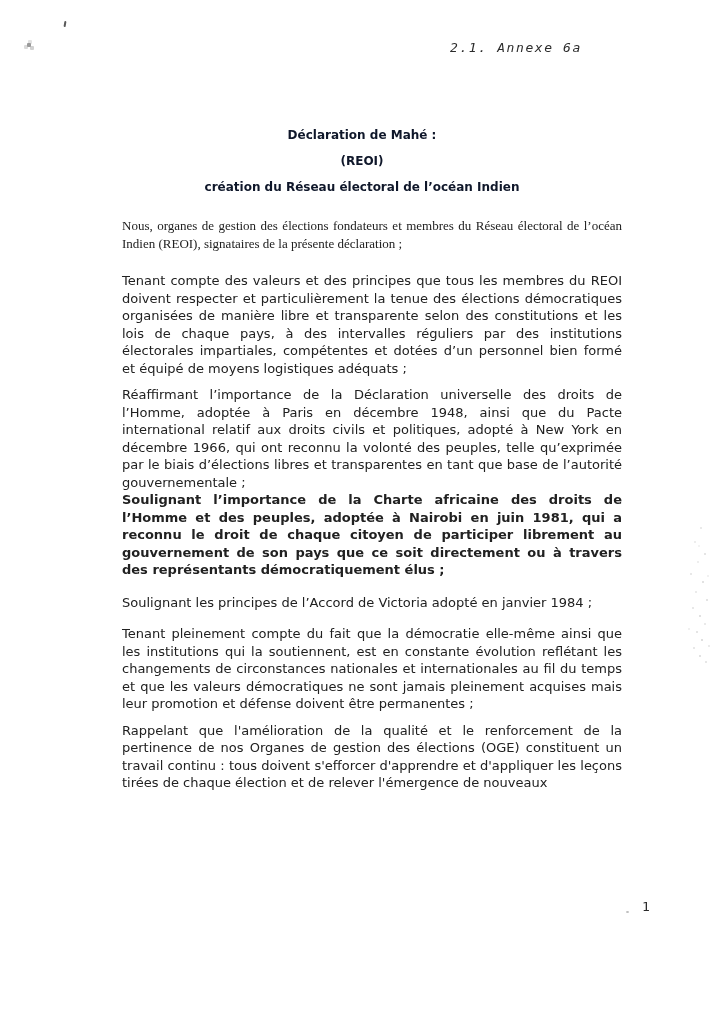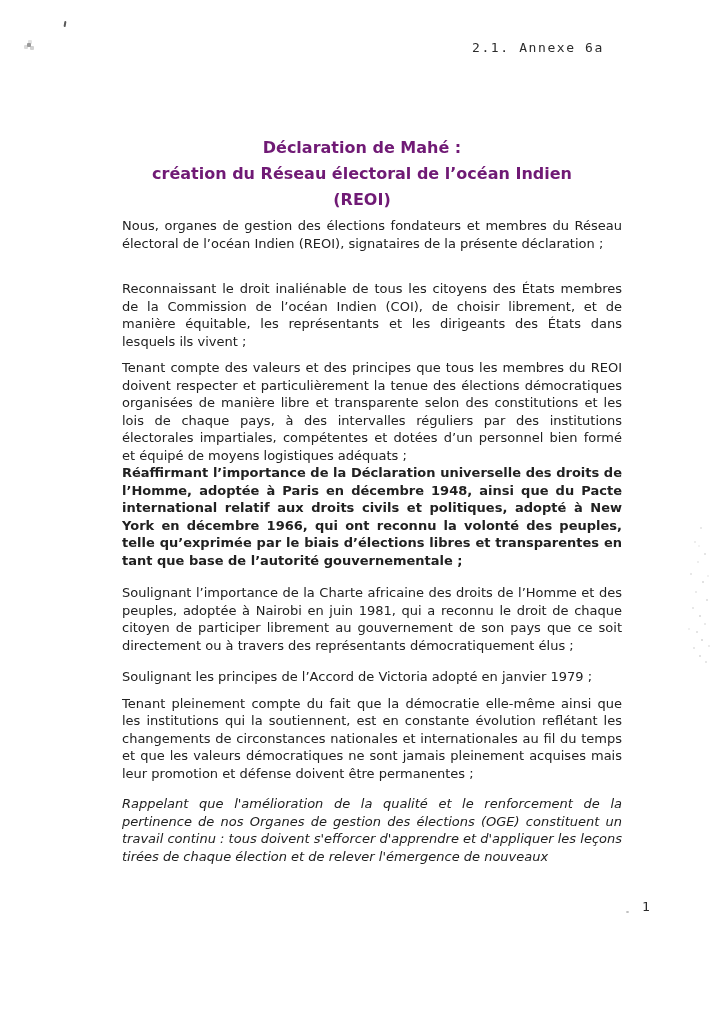--- a/index.html
+++ b/index.html
@@ -13,50 +13,51 @@
     height: 1024px;
     margin: 0 auto;
     background: #ffffff;
     overflow: hidden;
     font-family: "DejaVu Sans", "Liberation Sans", sans-serif;
     color: #1f1f1f;
   }
   .annex {
     position: absolute;
     top: 40px;
-    left: 472px;
+    left: 450px;
     font-family: "DejaVu Sans Mono", "Liberation Mono", monospace;
     font-size: 13px;
     letter-spacing: 1.6px;
     color: #2c2c2c;
     white-space: nowrap;
+    font-style: italic;
   }
   .title {
     position: absolute;
-    top: 135px;
+    top: 122px;
     left: 62px;
     width: 600px;
     text-align: center;
     font-weight: bold;
-    font-size: 16px;
+    font-size: 12px;
     line-height: 26px;
-    color: #701a75;
+    color: #0f172a;
   }
   .body-text {
     position: absolute;
     top: 217px;
     left: 122px;
     width: 500px;
     font-size: 13px;
     line-height: 17.5px;
     text-align: justify;
     color: #212121;
   }
   .body-text p { margin: 0 0 13px 0; }
-  .body-text p:nth-of-type(1) { margin-bottom: 28px; }
+  .body-text p:nth-of-type(1) { margin-bottom: 20px; font-family: Liberation Serif, serif; }
   .body-text p:nth-of-type(2) { margin-bottom: 9px; }
   .body-text p:nth-of-type(3) { margin-bottom: 0; }
   .body-text p:nth-of-type(4) { margin-bottom: 15px; font-weight: bold; }
   .body-text p:nth-of-type(5) { margin-bottom: 14px; }
   .body-text p:nth-of-type(6) { margin-bottom: 9px; }
   .body-text p:nth-of-type(7) { }
   .body-text p:nth-of-type(8) { margin-bottom: 0; font-style: italic; }
   .page-number {
     position: absolute;
     top: 899px;
@@ -100,31 +101,30 @@
 <div class="page">
 
   <span class="speck-1"></span>
   <span class="speck-2"></span>
   <span class="edge-noise"></span>
 
   <div class="annex">2.1. Annexe 6a</div>
 
   <div class="title">
     <div>Déclaration de Mahé :</div>
+    <div>(REOI)</div>
     <div>création du Réseau électoral de l’océan Indien</div>
-    <div>(REOI)</div>
   </div>
 
   <div class="body-text">
     <p>Nous, organes de gestion des élections fondateurs et membres du Réseau électoral de l’océan Indien (REOI), signataires de la présente déclaration ;</p>
-    <p>Reconnaissant le droit inaliénable de tous les citoyens des États membres de la Commission de l’océan Indien (COI), de choisir librement, et de manière équitable, les représentants et les dirigeants des États dans lesquels ils vivent ;</p>
     <p>Tenant compte des valeurs et des principes que tous les membres du REOI doivent respecter et particulièrement la tenue des élections démocratiques organisées de manière libre et transparente selon des constitutions et les lois de chaque pays, à des intervalles réguliers par des institutions électorales impartiales, compétentes et dotées d’un personnel bien formé et équipé de moyens logistiques adéquats ;</p>
     <p>Réaffirmant l’importance de la Déclaration universelle des droits de l’Homme, adoptée à Paris en décembre 1948, ainsi que du Pacte international relatif aux droits civils et politiques, adopté à New York en décembre 1966, qui ont reconnu la volonté des peuples, telle qu’exprimée par le biais d’élections libres et transparentes en tant que base de l’autorité gouvernementale ;</p>
     <p>Soulignant l’importance de la Charte africaine des droits de l’Homme et des peuples, adoptée à Nairobi en juin 1981, qui a reconnu le droit de chaque citoyen de participer librement au gouvernement de son pays que ce soit directement ou à travers des représentants démocratiquement élus ;</p>
-    <p>Soulignant les principes de l’Accord de Victoria adopté en janvier 1979 ;</p>
+    <p>Soulignant les principes de l’Accord de Victoria adopté en janvier 1984 ;</p>
     <p>Tenant pleinement compte du fait que la démocratie elle-même ainsi que les institutions qui la soutiennent, est en constante évolution reflétant les changements de circonstances nationales et internationales au fil du temps et que les valeurs démocratiques ne sont jamais pleinement acquises mais leur promotion et défense doivent être permanentes ;</p>
     <p>Rappelant que l'amélioration de la qualité et le renforcement de la pertinence de nos Organes de gestion des élections (OGE) constituent un travail continu : tous doivent s'efforcer d'apprendre et d'appliquer les leçons tirées de chaque élection et de relever l'émergence de nouveaux</p>
   </div>
 
   <span class="speck-3"></span>
   <div class="page-number">1</div>
 
 </div>
 
 </body></html>

